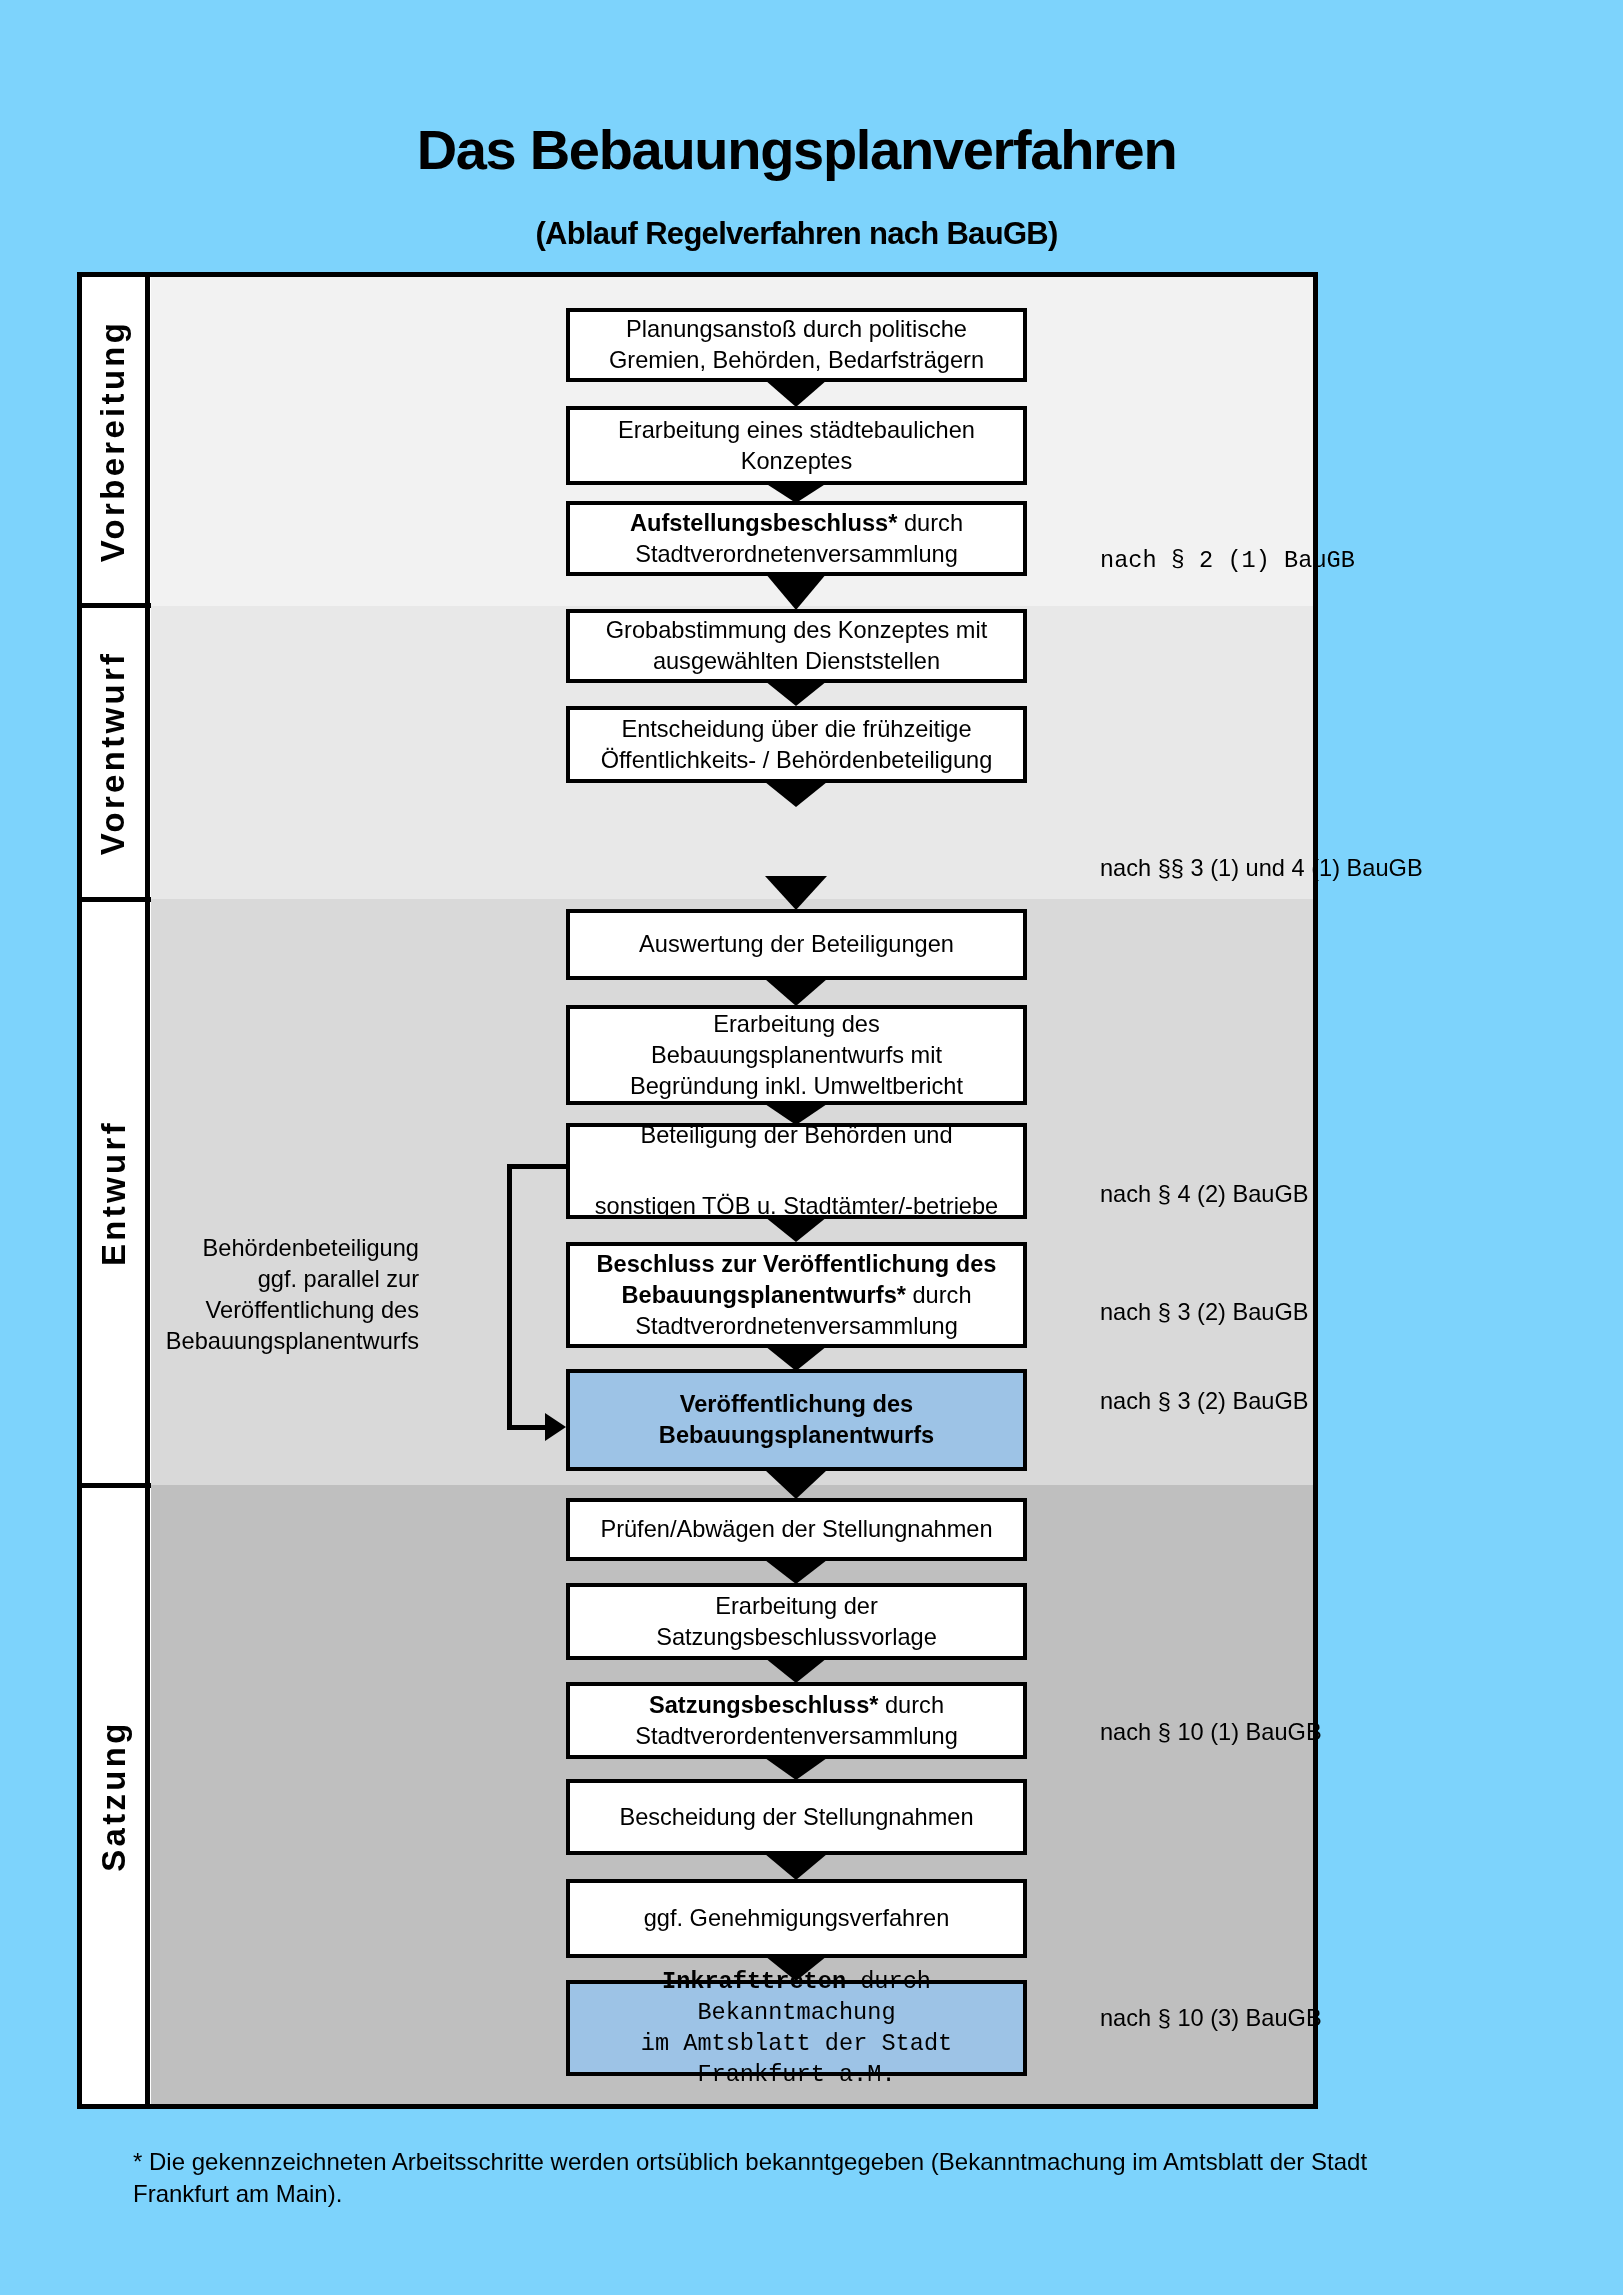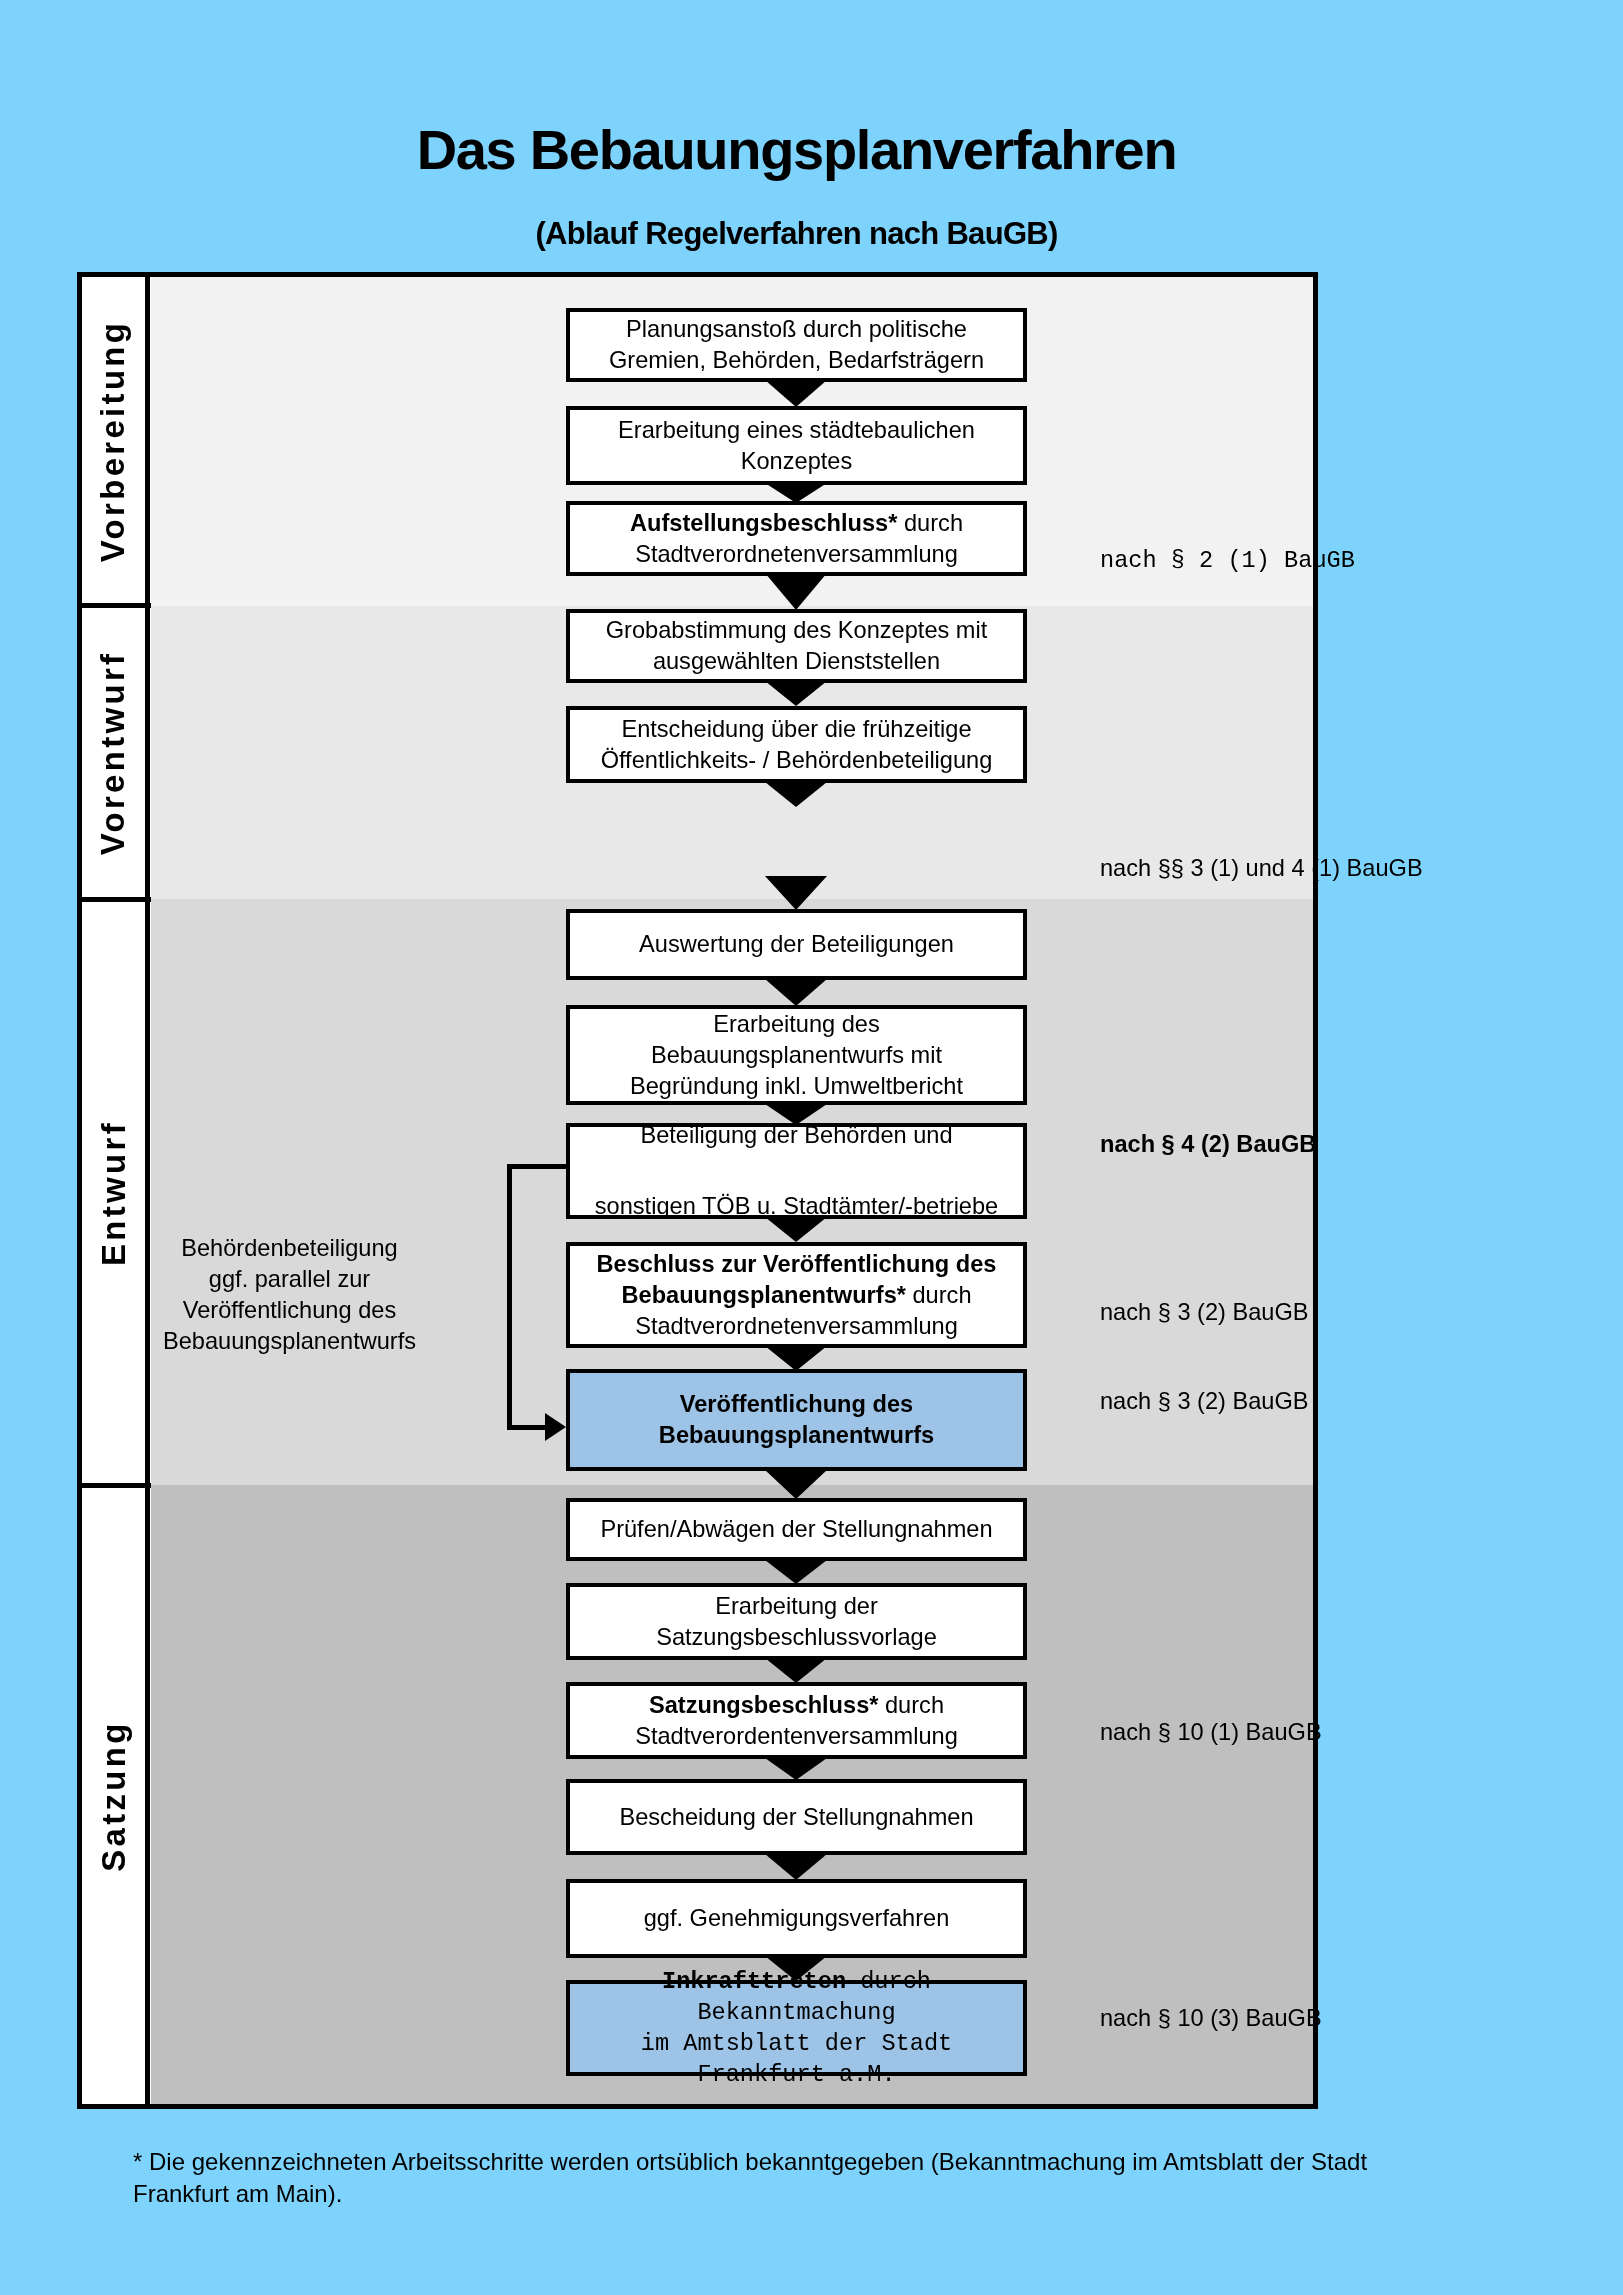--- a/index.html
+++ b/index.html
@@ -24,21 +24,21 @@
   .fbox{position:absolute;left:566px;width:461px;box-sizing:border-box;border:4.6px solid #000;
         background:#fff;display:flex;flex-direction:column;align-items:center;justify-content:center;
         text-align:center;font-size:23.6px;line-height:31px;z-index:3;}
   .fbox b{font-weight:bold;}
 
   .arr{position:absolute;left:765px;width:0;height:0;z-index:2;
        border-left:31px solid transparent;border-right:31px solid transparent;}
 
   .ref{position:absolute;left:1100px;font-size:23.6px;white-space:nowrap;z-index:2;}
 
-  .note{position:absolute;left:152px;top:1233px;width:275px;text-align:center;
+  .note{position:absolute;left:144px;top:1233px;width:275px;text-align:right;
         font-size:23.6px;line-height:31px;z-index:2;}
 
   .conn{position:absolute;background:#000;z-index:2;}
   .conn-arrowhead{position:absolute;left:545px;top:1413px;width:0;height:0;z-index:2;
         border-top:14.4px solid transparent;border-bottom:14.4px solid transparent;
         border-left:21px solid #000;}
 
   .foot{position:absolute;left:133px;font-size:24px;white-space:nowrap;}
 </style>
 </head>
@@ -164,21 +164,21 @@
   </div>
   <div class="arr" style="top:1956px;border-top:25.5px solid #000;"></div>
 
   <div class="fbox" style="top: 1980px; height: 96px; background-color: rgb(157, 195, 230); font-family: Liberation Mono, monospace;">
     <div><b>Inkrafttreten</b><span> durch Bekanntmachung</span></div>
     <div>im Amtsblatt der Stadt Frankfurt a.M.</div>
   </div>
 
   <div class="ref" style="top:547px;font-family:Liberation Mono, monospace;">nach § 2 (1) BauGB</div>
   <div class="ref" style="top:855px;">nach §§ 3 (1) und 4 (1) BauGB</div>
-  <div class="ref" style="top:1131px;font-weight:bold;">nach § 4 (2) BauGB</div>
+  <div class="ref" style="top:1181px;">nach § 4 (2) BauGB</div>
   <div class="ref" style="top:1299px;">nach § 3 (2) BauGB</div>
   <div class="ref" style="top:1388px;">nach § 3 (2) BauGB</div>
   <div class="ref" style="top:1719px;">nach § 10 (1) BauGB</div>
   <div class="ref" style="top:2005px;">nach § 10 (3) BauGB</div>
 
   <div class="note">
     <div>Behördenbeteiligung</div>
     <div>ggf. parallel zur</div>
     <div>Veröffentlichung des</div>
     <div>Bebauungsplanentwurfs</div>

